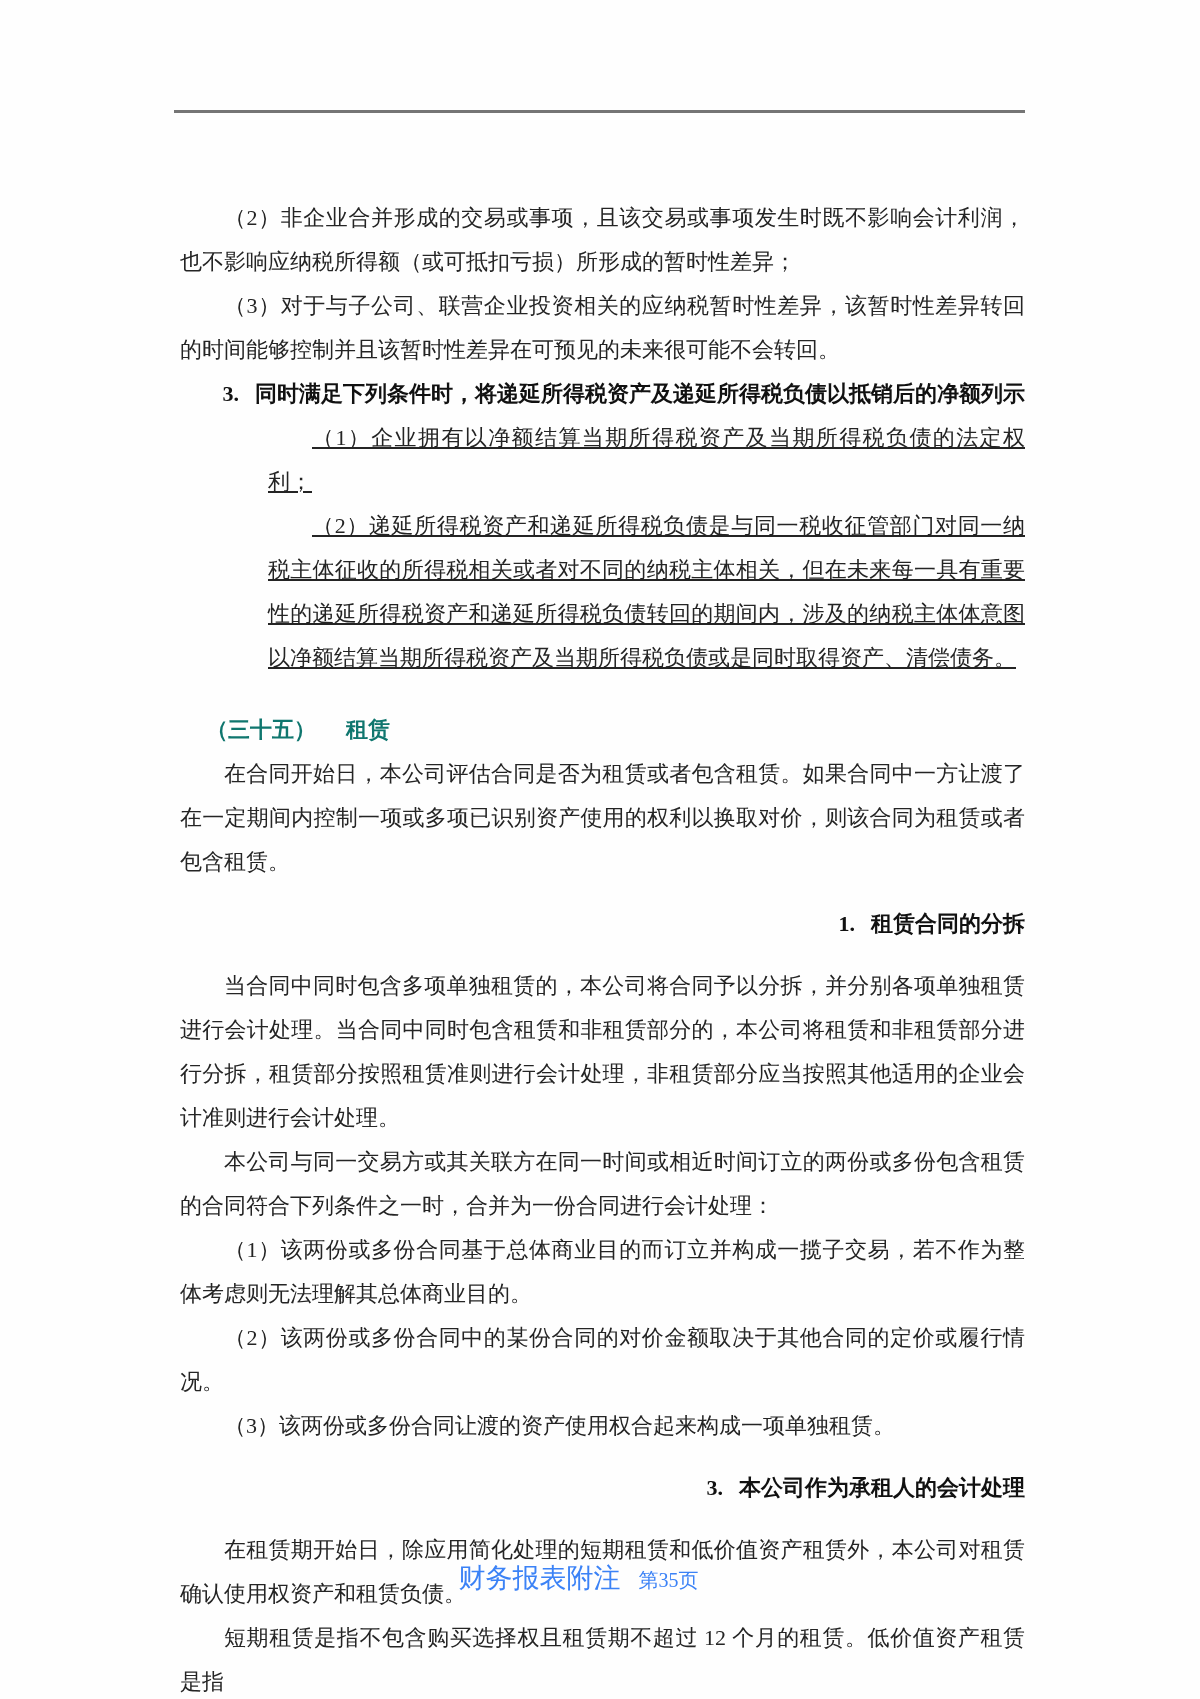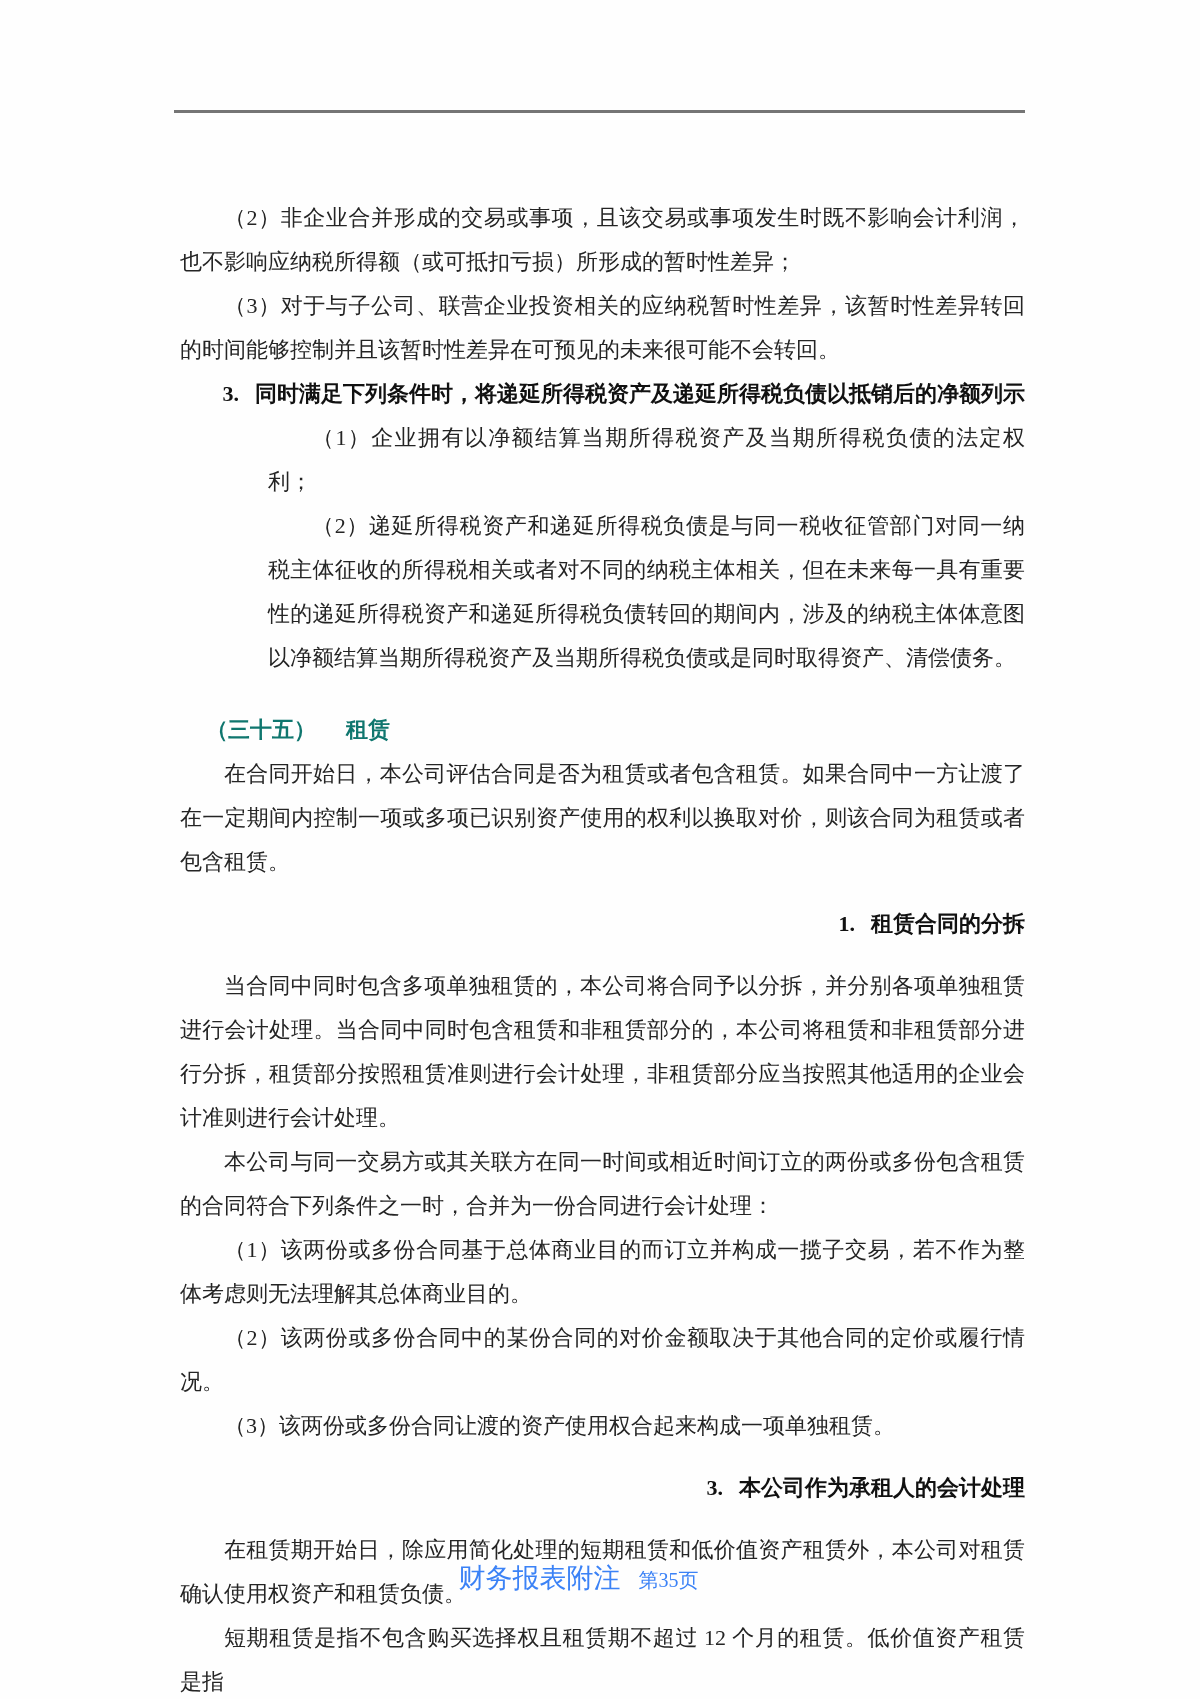--- a/index.html
+++ b/index.html
@@ -32,20 +32,21 @@
     text-align: justify;
   }
   .para {
     margin: 0;
     text-indent: 2em;
   }
   .subpara {
     margin: 0;
     padding-left: 88px;
     text-indent: 2em;
+    text-decoration: underline;
   }
   .num-heading {
     margin: 18px 0;
     padding-left: 42px;
     font-weight: bold;
     color: #111;
     text-align: right;
   }
   .num-heading.tight { margin: 0; }
   .num-heading .num { display: inline-block; margin-right: 16px; }

